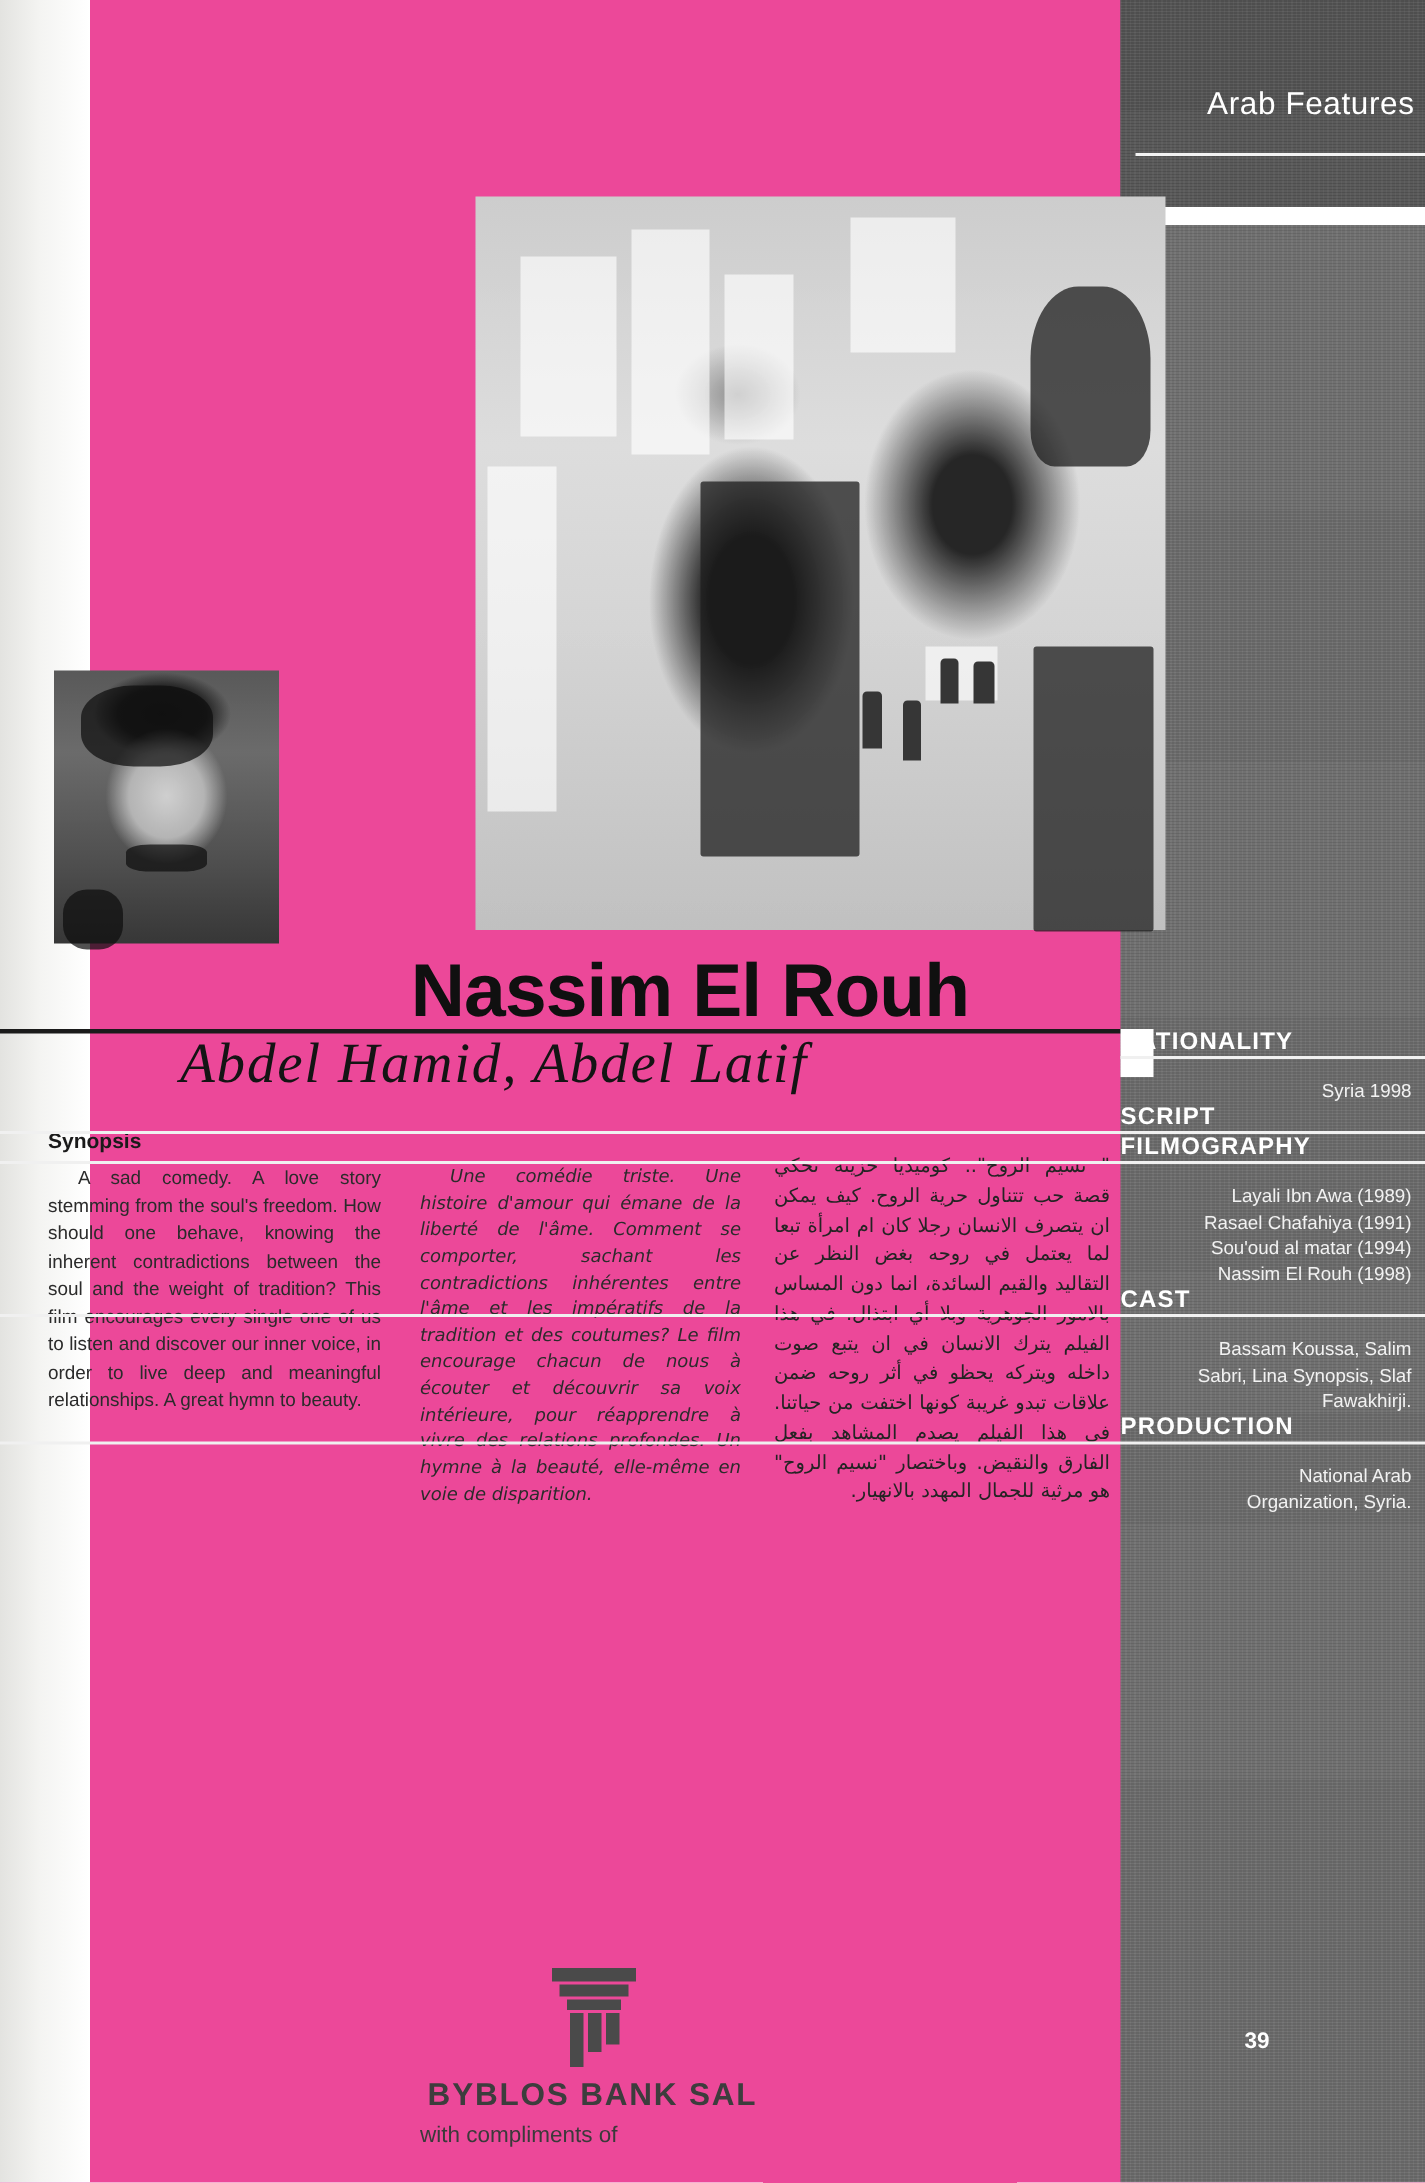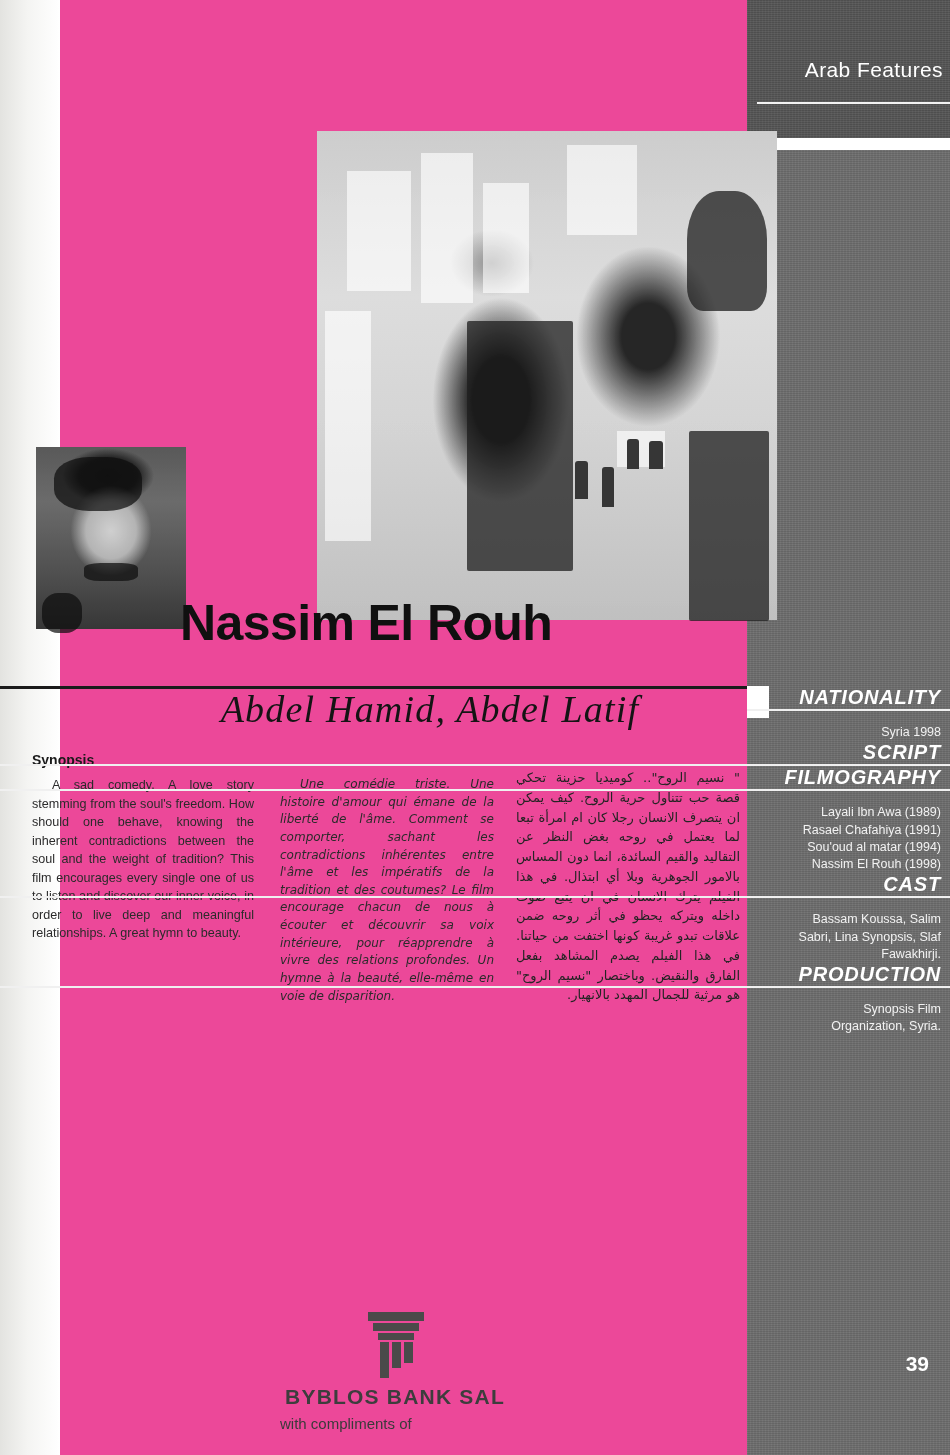--- a/index.html
+++ b/index.html
@@ -118,23 +118,23 @@
   }
   .photo-portrait .tache {
     position: absolute;
     background: rgba(20,20,20,0.72);
     border-radius: 40%;
   }
 
   
   .film-title {
     position: absolute;
-    left: 180px; top: 594px;
+    left: 180px; top: 631px;
     width: 560px;
-    text-align: left;
+    text-align: center;
     font-family: "Liberation Sans", sans-serif;
     font-weight: bold;
     font-size: 50px;
     letter-spacing: -0.6px;
     color: #101010;
     white-space: nowrap;
   }
   .title-rule {
     position: absolute;
     left: 0px; top: 686px;
@@ -144,21 +144,20 @@
   .director-name {
     position: absolute;
     left: 120px; top: 687px;
     width: 620px;
     font-family: "Liberation Serif", serif;
     font-style: italic;
     font-size: 38px;
     letter-spacing: 1.2px;
     color: #141414;
     white-space: nowrap;
-    text-align: center;
   }
 
   
   .syn-head {
     position: absolute;
     left: 32px; top: 752px;
     font-size: 14px;
     font-weight: bold;
     color: #1a1a1a;
   }
@@ -189,26 +188,25 @@
   
   .info {
     position: absolute;
     left: 747px; top: 686px;
     width: 203px;
   }
   .info-block { position: relative; }
   .info-label {
     position: relative;
     color: #ffffff;
-    font-size: 20px;
+    font-size: 16px;
     font-weight: bold;
     letter-spacing: 0.8px;
-    text-align: right;
+    text-align: left;
     padding: 0 9px 2px 0;
-    font-style: italic;
   }
   .info-label .ul {
     position: absolute;
     left: -747px;
     right: 0px;
     bottom: 0px;
     height: 2px;
     background: #f0f0f0;
   }
   .info-label.inset .ul { left: 0px; }
@@ -256,23 +254,23 @@
     left: 280px; top: 1415px;
     width: 230px;
     font-size: 15px;
     color: #3a3a3a;
   }
 
   .page-number {
     position: absolute;
     left: 747px; top: 1352px;
     width: 182px;
-    text-align: right;
+    text-align: center;
     color: #ffffff;
-    font-size: 21px;
+    font-size: 15px;
     font-weight: bold;
   }
 </style>
 </head>
 <body>
 
 <div id="page">
 
   <div class="paper-shade"></div>
 
@@ -342,21 +340,21 @@
         <div class="info-label">CAST<span class="ul"></span></div>
         <div class="info-value">
           <span class="line">Bassam Koussa, Salim</span>
           <span class="line">Sabri, Lina Synopsis, Slaf</span>
           <span class="line">Fawakhirji.</span>
         </div>
       </div>
       <div class="info-block">
         <div class="info-label">PRODUCTION<span class="ul"></span></div>
         <div class="info-value">
-          <span class="line">Synopsis Film</span>
+          <span class="line">National Arab</span>
           <span class="line">Organization, Syria.</span>
         </div>
       </div>
     </div>
 
   <div class="logo-wrap">
     <div class="column-mark">
       <i class="cap1"></i>
         <i class="cap2"></i>
         <i class="cap3"></i>

